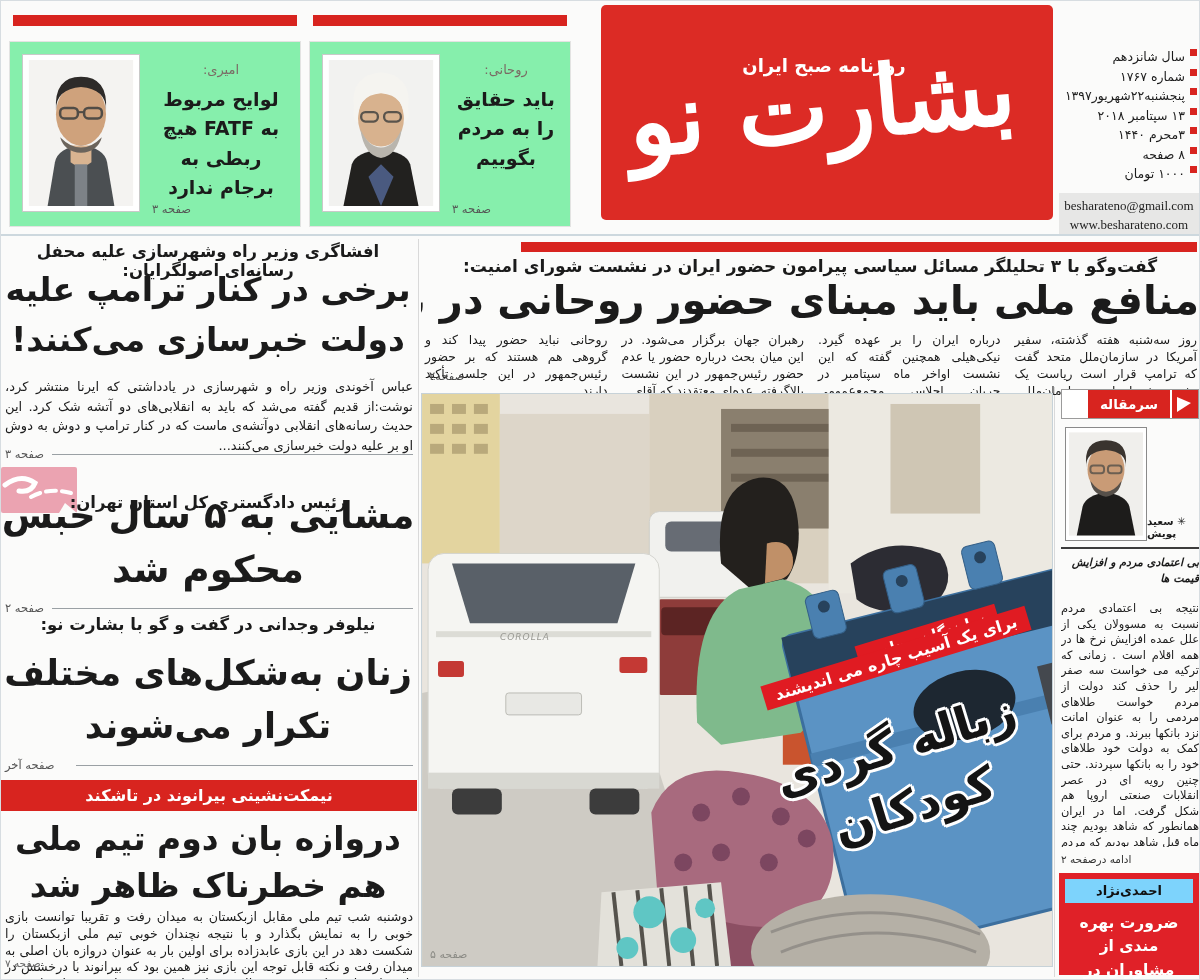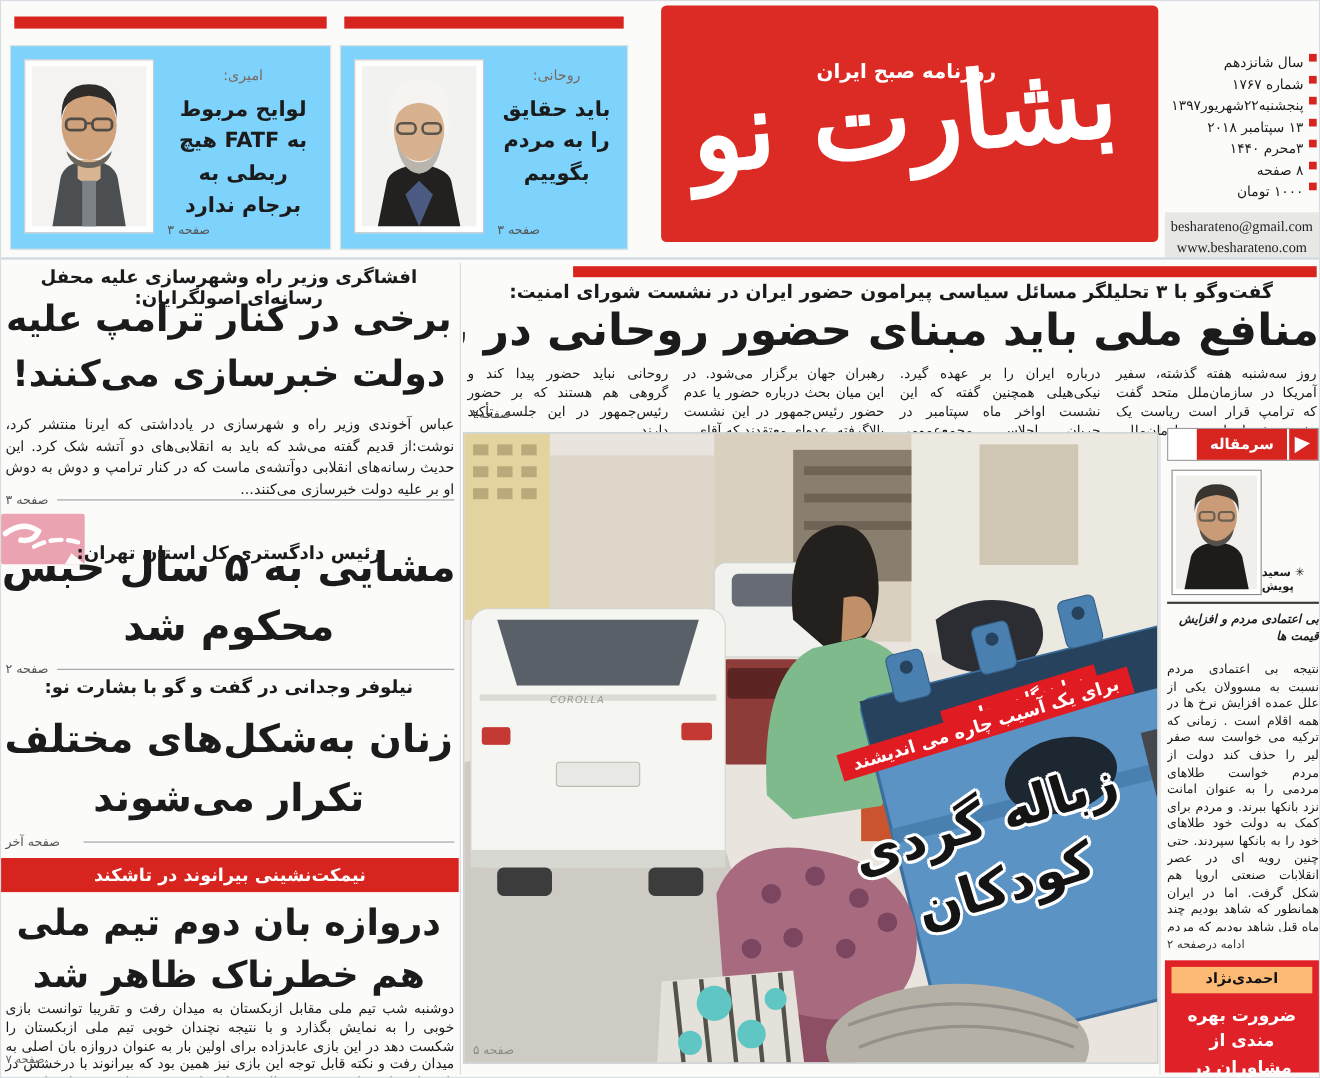--- a/index.html
+++ b/index.html
@@ -8,21 +8,21 @@
     position:relative;width:1200px;height:980px;background:#fbfbfa;
     font-family:"DejaVu Sans","Liberation Sans",sans-serif;color:#1b1b1b;
     overflow:hidden;border:1px solid #d7dde1;
   }
   .fa{direction:rtl;}
   .abs{position:absolute;}
 
   
   .teaser{background:transparent;}
   .teaser .bar{position:absolute;top:0;left:4px;right:4px;height:11px;background:#d8241f;}
-  .teaser .box{position:absolute;top:26px;left:0;right:0;bottom:0;background:#7dd3fc;border:1px solid #e3e3e2;}
+  .teaser .box{position:absolute;top:26px;left:0;right:0;bottom:0;background:#86efac;border:1px solid #e3e3e2;}
   .teaser .photo{position:absolute;top:12px;left:12px;width:118px;height:158px;background:#fff;border:1px solid #c9c9c9;padding:5px;}
   .teaser .photo svg{width:100%;height:100%;display:block;}
   .teaser .txt{position:absolute;top:20px;left:142px;right:10px;text-align:center;}
   .teaser .speaker{font-size:13px;color:#7a6a64;margin-bottom:8px;}
   .teaser .head{font-size:19px;font-weight:bold;line-height:1.55;}
   .teaser .pg{position:absolute;bottom:10px;left:142px;font-size:11.5px;color:#555;}
 
   .masthead{background:#dc2b25;border-radius:5px;overflow:hidden;}
   .masthead .tagline{position:absolute;top:50px;left:128px;width:190px;text-align:center;color:#fff;font-size:18px;font-weight:bold;}
   .masthead .logo{position:absolute;top:28px;left:10px;right:18px;bottom:10px;color:#fff;
@@ -73,21 +73,21 @@
   .ed-header .lbl{background:#d8241f;color:#fff;font-weight:bold;font-size:13.5px;line-height:28px;padding:0 12px;flex:none;margin-right:2px;}
   .ed-photo{border:1px solid #8a8a8a;background:#fff;padding:3px;}
   .ed-photo svg{width:100%;height:100%;display:block;}
   .byline{font-size:10.5px;font-weight:bold;text-align:left;direction:rtl;}
   .ed-rule{height:2px;background:#3c3c3c;}
   .ed-head{font-weight:900;font-size:11px;line-height:1.45;font-style:italic;}
   .ed-body{font-size:11.4px;line-height:15.6px;text-align:justify;direction:rtl;overflow:hidden;}
   .ed-cont{font-size:10.5px;color:#333;text-align:left;}
 
   .promo{background:#e02128;padding:6px 6px 4px 6px;}
-  .promo .lbl{background:#fdba74;text-align:center;font-weight:bold;font-size:13px;line-height:24px;color:#111;}
+  .promo .lbl{background:#7dd3fc;text-align:center;font-weight:bold;font-size:13px;line-height:24px;color:#111;}
   .promo .ttl{color:#fff;font-weight:900;font-size:15.5px;line-height:1.5;text-align:center;margin-top:9px;}
 </style>
 </head>
 <body>
 
 <div id="page">
 
   <div class="abs teaser" style="left:8px;top:14px;width:292px;height:212px;">
     <div class="bar"></div>
     <div class="box">

